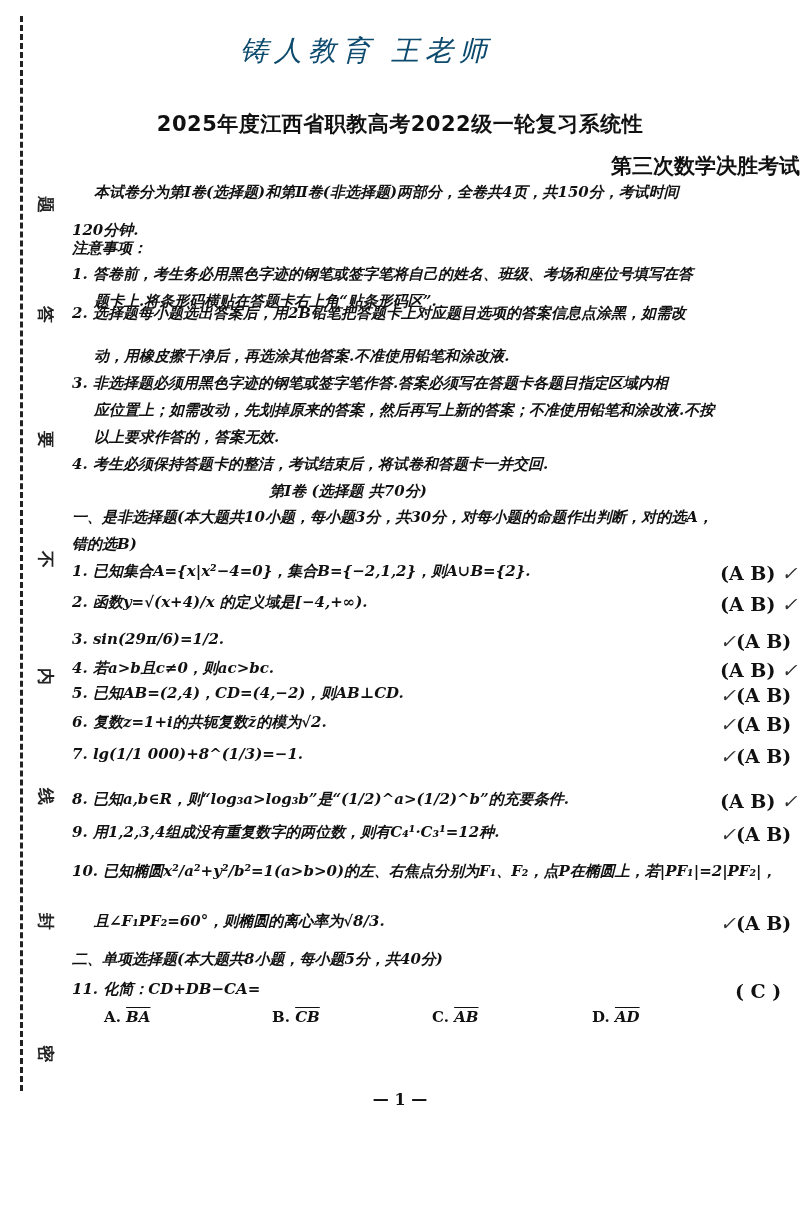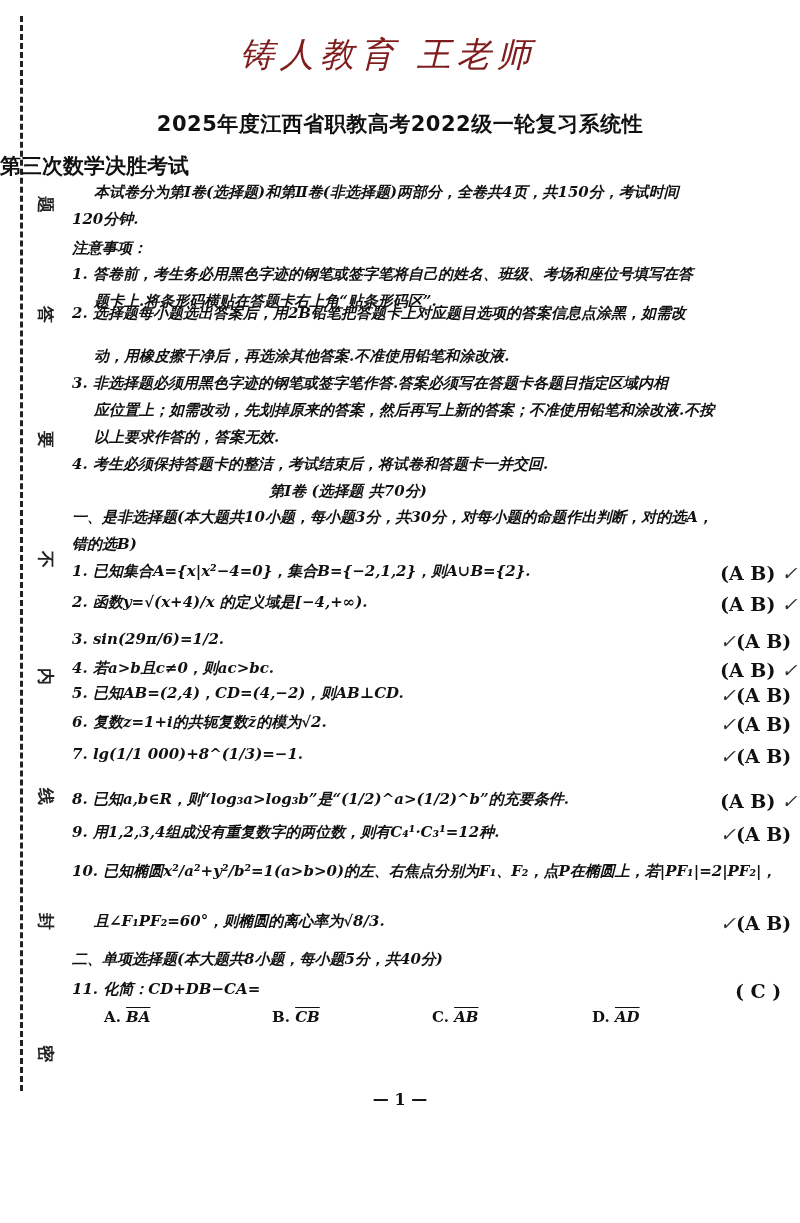--- a/index.html
+++ b/index.html
@@ -10,29 +10,29 @@
   }
   .binding-line {
     position: absolute; left: 20px; top: 16px; width: 0; height: 1075px;
     border-left: 3px dashed #222;
   }
   .margin-char {
     position: absolute; left: 37px; font-size: 17px; font-weight: bold;
     transform: rotate(90deg); transform-origin: center; color: #222;
   }
   .handwriting {
-    position: absolute; left: 240px; top: 32px; font-size: 34px; letter-spacing: 6px;
-    font-family: "DejaVu Serif", serif; font-style: italic; color: #7f1d1d; font-weight: normal;
+    position: absolute; left: 240px; top: 32px; font-size: 28px; letter-spacing: 6px;
+    font-family: "DejaVu Serif", serif; font-style: italic; color: #0c4a6e; font-weight: normal;
   }
   .title1 {
     position: absolute; left: 0; width: 800px; top: 110px; text-align: center;
     font-family: "DejaVu Sans", sans-serif; font-weight: bold; font-size: 21px; letter-spacing: 0.5px;
   }
   .title2 {
-    position: absolute; left: 0; width: 800px; top: 152px; text-align: left;
+    position: absolute; left: 0; width: 800px; top: 152px; text-align: right;
     font-family: "DejaVu Sans", sans-serif; font-weight: bold; font-size: 21px;
   }
   .line { position: absolute; left: 72px; white-space: nowrap; font-weight: bold; font-size: 15px; font-style: italic; }
   .indent { left: 94px; }
   .center { left: 0; width: 696px; text-align: center; }
   .ans { position: absolute; left: 720px; font-weight: bold; font-size: 19px; white-space: nowrap; }
   .ans .chk { color: #333; font-weight: normal; font-style: italic; }
   .opt { position: absolute; font-weight: bold; font-size: 15px; }
   .page-num { position: absolute; left: 0; width: 800px; top: 1090px; text-align: center; font-weight: bold; font-size: 16px; }
   .vec { text-decoration: overline; font-style: italic; }
@@ -50,21 +50,21 @@
 <span class="margin-char" style="top:785px">线</span>
 <span class="margin-char" style="top:910px">封</span>
 <span class="margin-char" style="top:1042px">密</span>
 
 <div class="handwriting">铸人教育 王老师</div>
 
 <div class="title1">2025年度江西省职教高考2022级一轮复习系统性</div>
 <div class="title2">第三次数学决胜考试</div>
 
 <div class="line indent" style="top:183px">本试卷分为第Ⅰ卷(选择题)和第Ⅱ卷(非选择题)两部分，全卷共4页，共150分，考试时间</div>
-<div class="line" style="top:210px">120分钟.</div>
+<div class="line" style="top:221px">120分钟.</div>
 <div class="line" style="top:239px">注意事项：</div>
 
 <div class="line" style="top:265px">1. 答卷前，考生务必用黑色字迹的钢笔或签字笔将自己的姓名、班级、考场和座位号填写在答</div>
 <div class="line indent" style="top:292px">题卡上.将条形码横贴在答题卡右上角“贴条形码区”.</div>
 <div class="line" style="top:304px">2. 选择题每小题选出答案后，用2B铅笔把答题卡上对应题目选项的答案信息点涂黑，如需改</div>
 <div class="line indent" style="top:347px">动，用橡皮擦干净后，再选涂其他答案.不准使用铅笔和涂改液.</div>
 <div class="line" style="top:374px">3. 非选择题必须用黑色字迹的钢笔或签字笔作答.答案必须写在答题卡各题目指定区域内相</div>
 <div class="line indent" style="top:401px">应位置上；如需改动，先划掉原来的答案，然后再写上新的答案；不准使用铅笔和涂改液.不按</div>
 <div class="line indent" style="top:428px">以上要求作答的，答案无效.</div>
 <div class="line" style="top:455px">4. 考生必须保持答题卡的整洁，考试结束后，将试卷和答题卡一并交回.</div>

